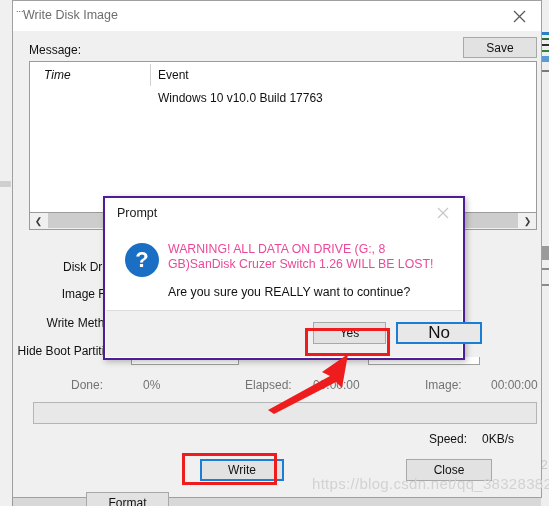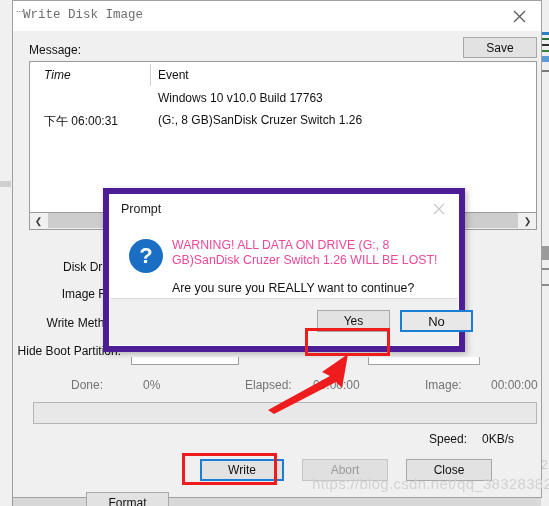--- a/index.html
+++ b/index.html
@@ -37,21 +37,21 @@
 
   
   #main-window{
     position:absolute;left:12px;top:0;width:530px;height:498px;
     background:#f0f0f0;border:1px solid #a0a0a0;box-sizing:border-box;
   }
   #titlebar{
     position:absolute;left:0;top:0;right:0;height:30px;background:#ffffff;
   }
   #titlebar .title{
-    position:absolute;left:10px;top:7px;font-size:12.5px;color:#6d6d6d;font-family:Liberation Mono, monospace;
+    position:absolute;left:10px;top:7px;font-size:12.5px;color:#6d6d6d;
   }
   #close-btn{
     position:absolute;right:0;top:0;width:44px;height:30px;
     display:flex;align-items:center;justify-content:center;cursor:default;
   }
   #close-btn svg{display:block;}
 
   .label{font-size:12px;color:#111;}
 
   #message-label{position:absolute;left:16px;top:42px;}
@@ -153,22 +153,22 @@
   
   .redbox{position:absolute;border:3px solid #ee1c1c;box-sizing:border-box;pointer-events:none;}
   #redbox-write{left:182px;top:453px;width:95px;height:32px;}
   #redbox-yes{left:305px;top:328px;width:85px;height:28px;}
 
   
   #red-arrow{position:absolute;left:262px;top:352px;width:90px;height:62px;pointer-events:none;}
 
   
   #prompt-dialog{
-    position:absolute;left:103px;top:188px;width:362px;height:164px;
-    background:#ffffff;border:6px solid #4c1d95;box-sizing:border-box;
+    position:absolute;left:103px;top:196px;width:362px;height:164px;
+    background:#ffffff;border:2px solid #4c1d95;box-sizing:border-box;
     box-shadow:2px 2px 6px rgba(0,0,0,0.25);
   }
   #prompt-title{
     position:absolute;left:12px;top:8px;font-size:12.5px;color:#1c1c1c;
   }
   #prompt-close{
     position:absolute;right:2px;top:2px;width:36px;height:26px;
     display:flex;align-items:center;justify-content:center;
   }
   #prompt-icon{
@@ -190,23 +190,23 @@
     position:absolute;left:1px;right:1px;bottom:1px;height:46px;background:#f0f0f0;
     border-top:1px solid #dcdcdc;
   }
   #btn-yes{
     position:absolute;left:207px;top:11px;width:73px;height:22px;
     background:#e2e2e2;border:1px solid #a8a8a8;box-sizing:border-box;
     font-size:12px;color:#111;display:flex;align-items:center;justify-content:center;
     font-family:"Liberation Sans", sans-serif;
   }
   #btn-no{
-    position:absolute;left:290px;top:11px;width:73px;height:22px;
+    position:absolute;left:290px;top:11px;width:86px;height:22px;
     background:#e8e8e8;border:2px solid #1a7fd4;box-sizing:border-box;
-    font-size:13px;color:#111;display:flex;align-items:center;justify-content:center;
+    font-size:17px;color:#111;display:flex;align-items:center;justify-content:center;
     font-family:"Liberation Sans", sans-serif;
   }
 
   
   #watermark{
     position:absolute;left:299px;top:474px;font-size:15px;color:#d2d2d2;
     letter-spacing:0.3px;font-family:"Liberation Sans", sans-serif;
   }
 </style>
 </head>
@@ -250,24 +250,20 @@
     <div id="log-header">
       <div class="col c-time">Time</div>
       <div class="sep"></div>
       <div class="col c-event">Event</div>
     </div>
     <div id="log-rows">
       <div class="log-row">
         <div class="t"></div>
         <div class="e">Windows 10 v10.0 Build 17763</div>
       </div>
-      <div class="log-row">
-        <div class="t">下午 06:00:31</div>
-        <div class="e">(G:, 8 GB)SanDisk Cruzer Switch   1.26</div>
-      </div>
     </div>
   </div>
 
   <div id="log-hscroll">
     <div class="arrow l">❮</div>
     <div class="thumb"></div>
     <div class="arrow r">❯</div>
   </div>
 
   <div class="form-row" id="row-diskdrive">
@@ -301,21 +297,20 @@
 
   <div id="progress-bar"></div>
 
   <div id="speed-row">
     <span id="speed-label">Speed:</span>
     <span id="speed-value">0KB/s</span>
   </div>
 
   <div class="btn" id="btn-format">Format</div>
   <div class="btn" id="btn-write">Write</div>
-  <div class="btn" id="btn-abort">Abort</div>
   <div class="btn" id="btn-close">Close</div>
 
   <div id="watermark">https://blog.csdn.net/qq_38328382</div>
 </div>
 
 <div id="prompt-dialog">
   <div id="prompt-title">Prompt</div>
   <div id="prompt-close">
     <svg width="12" height="12" viewBox="0 0 12 12" aria-hidden="true">
       <line x1="1" y1="1" x2="11" y2="11" stroke="#c8c8c8" stroke-width="1.2"></line>

